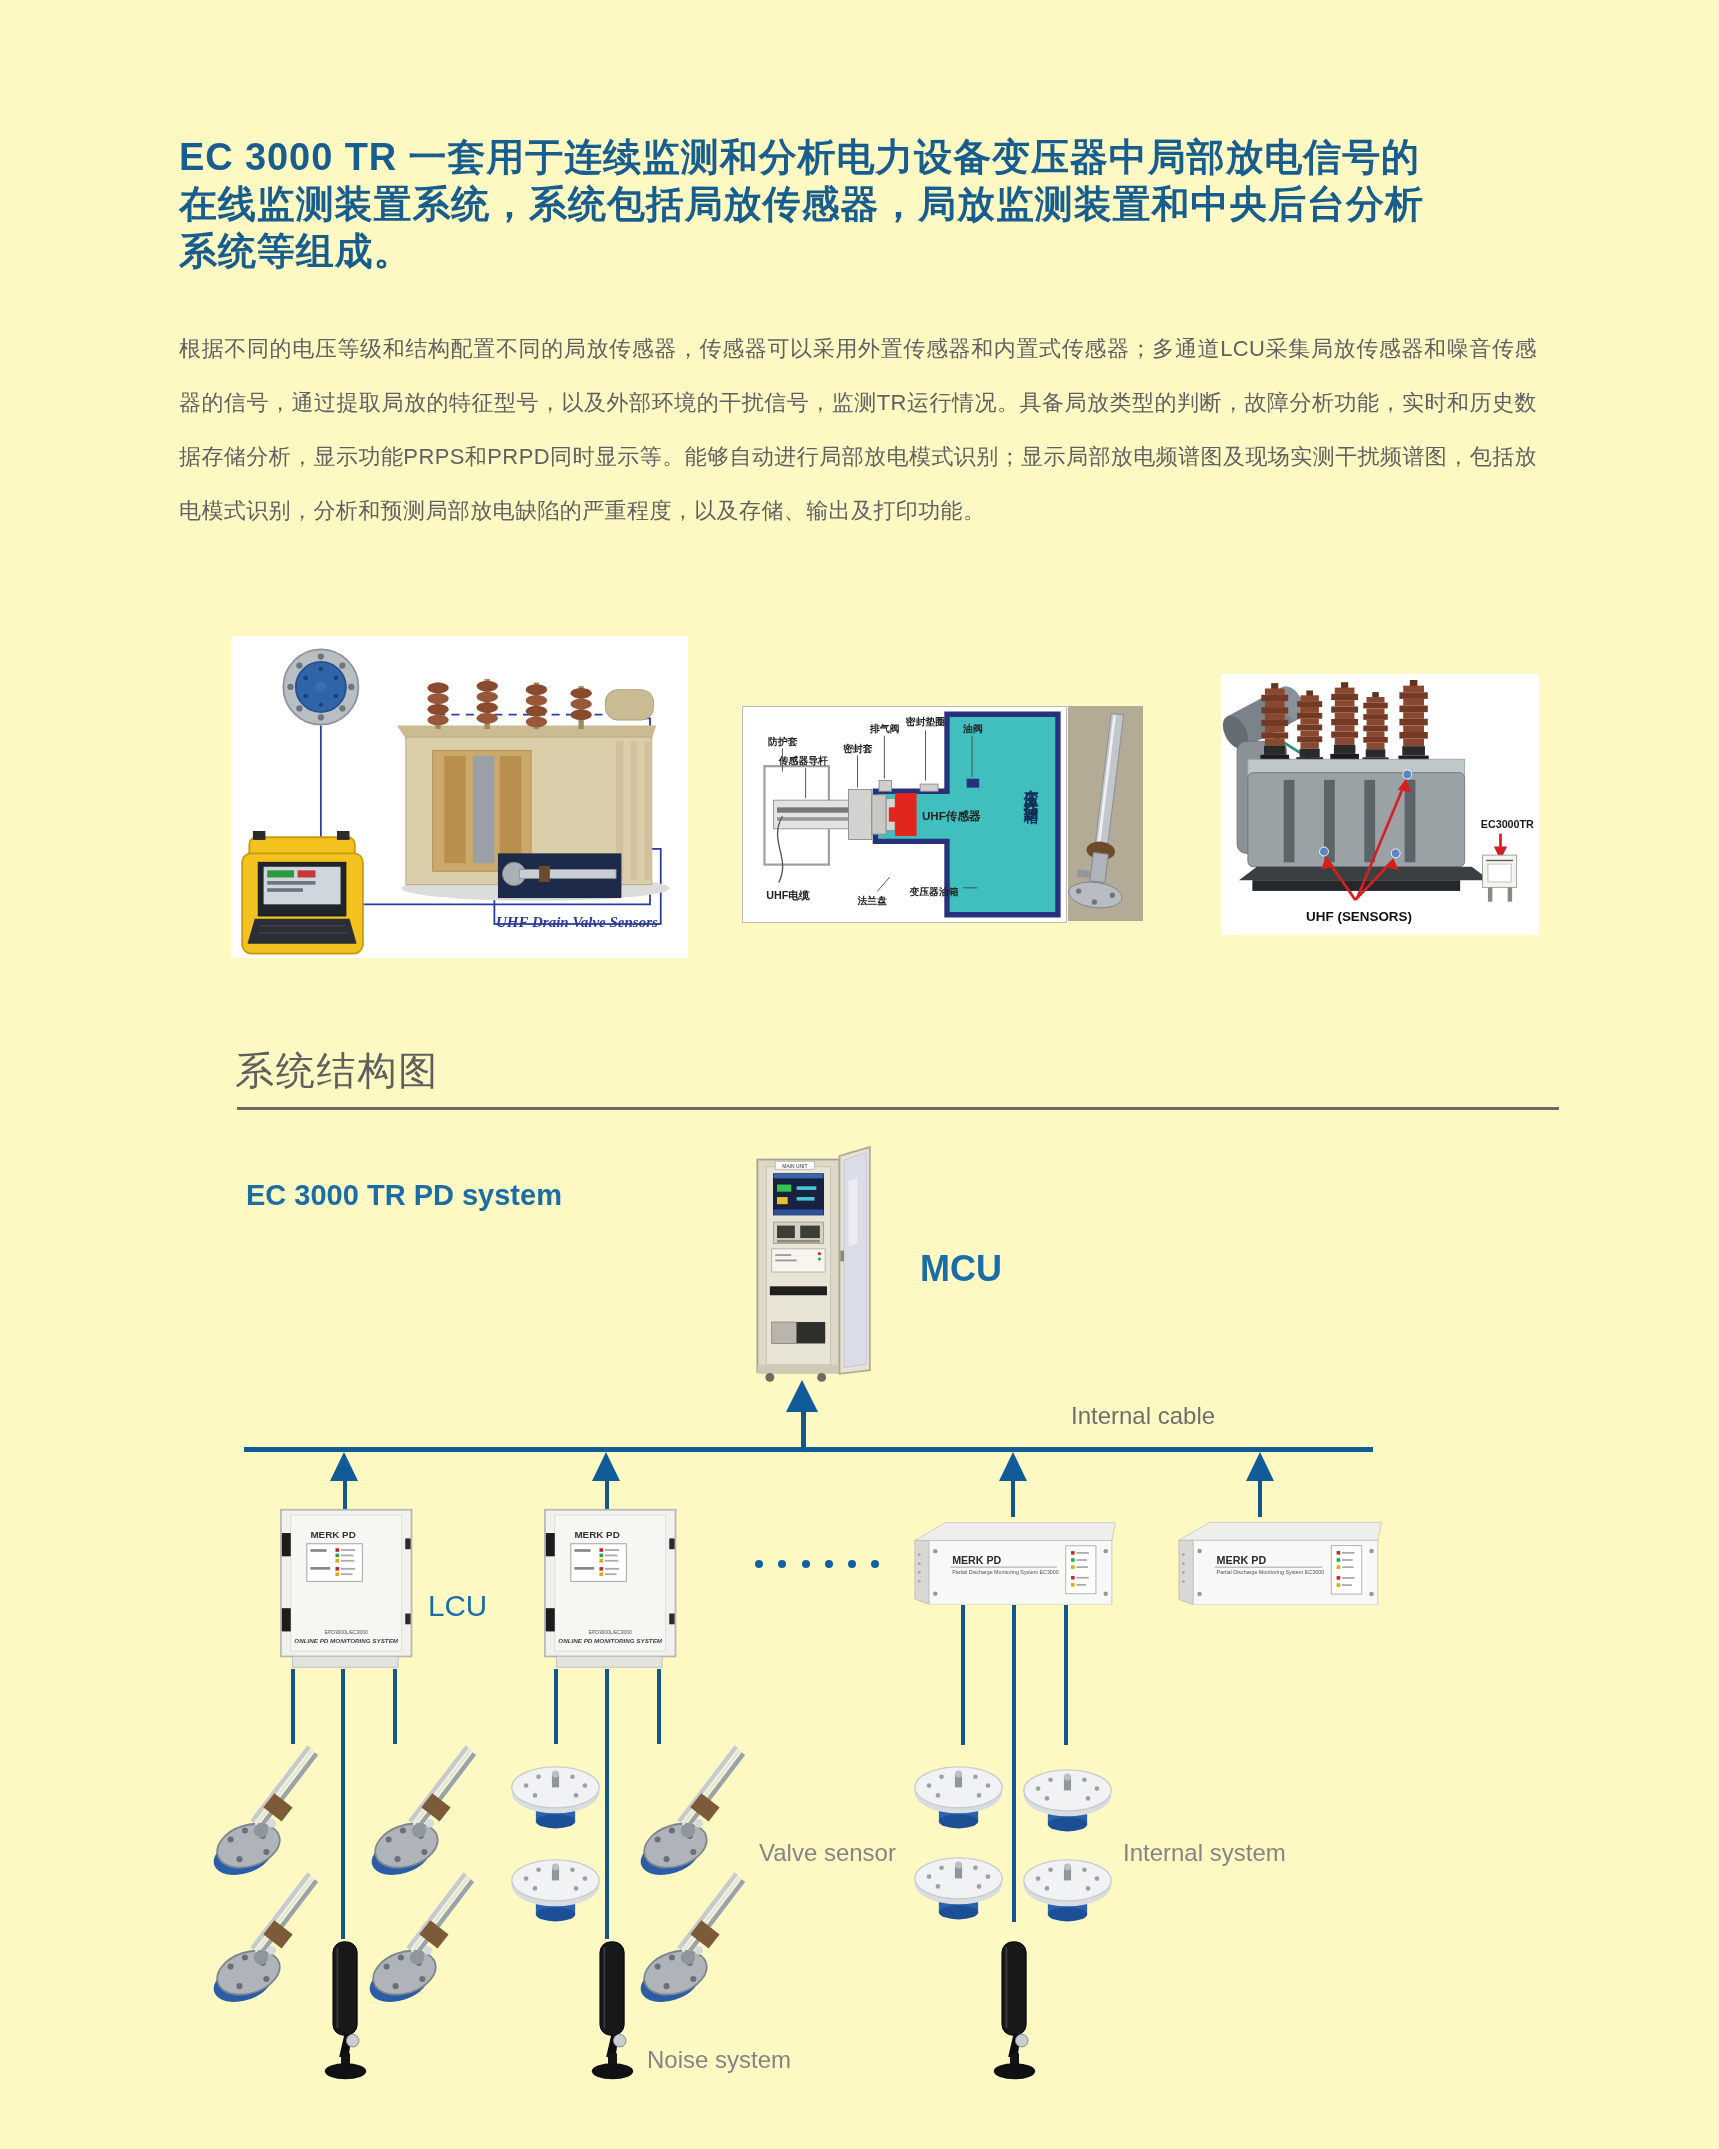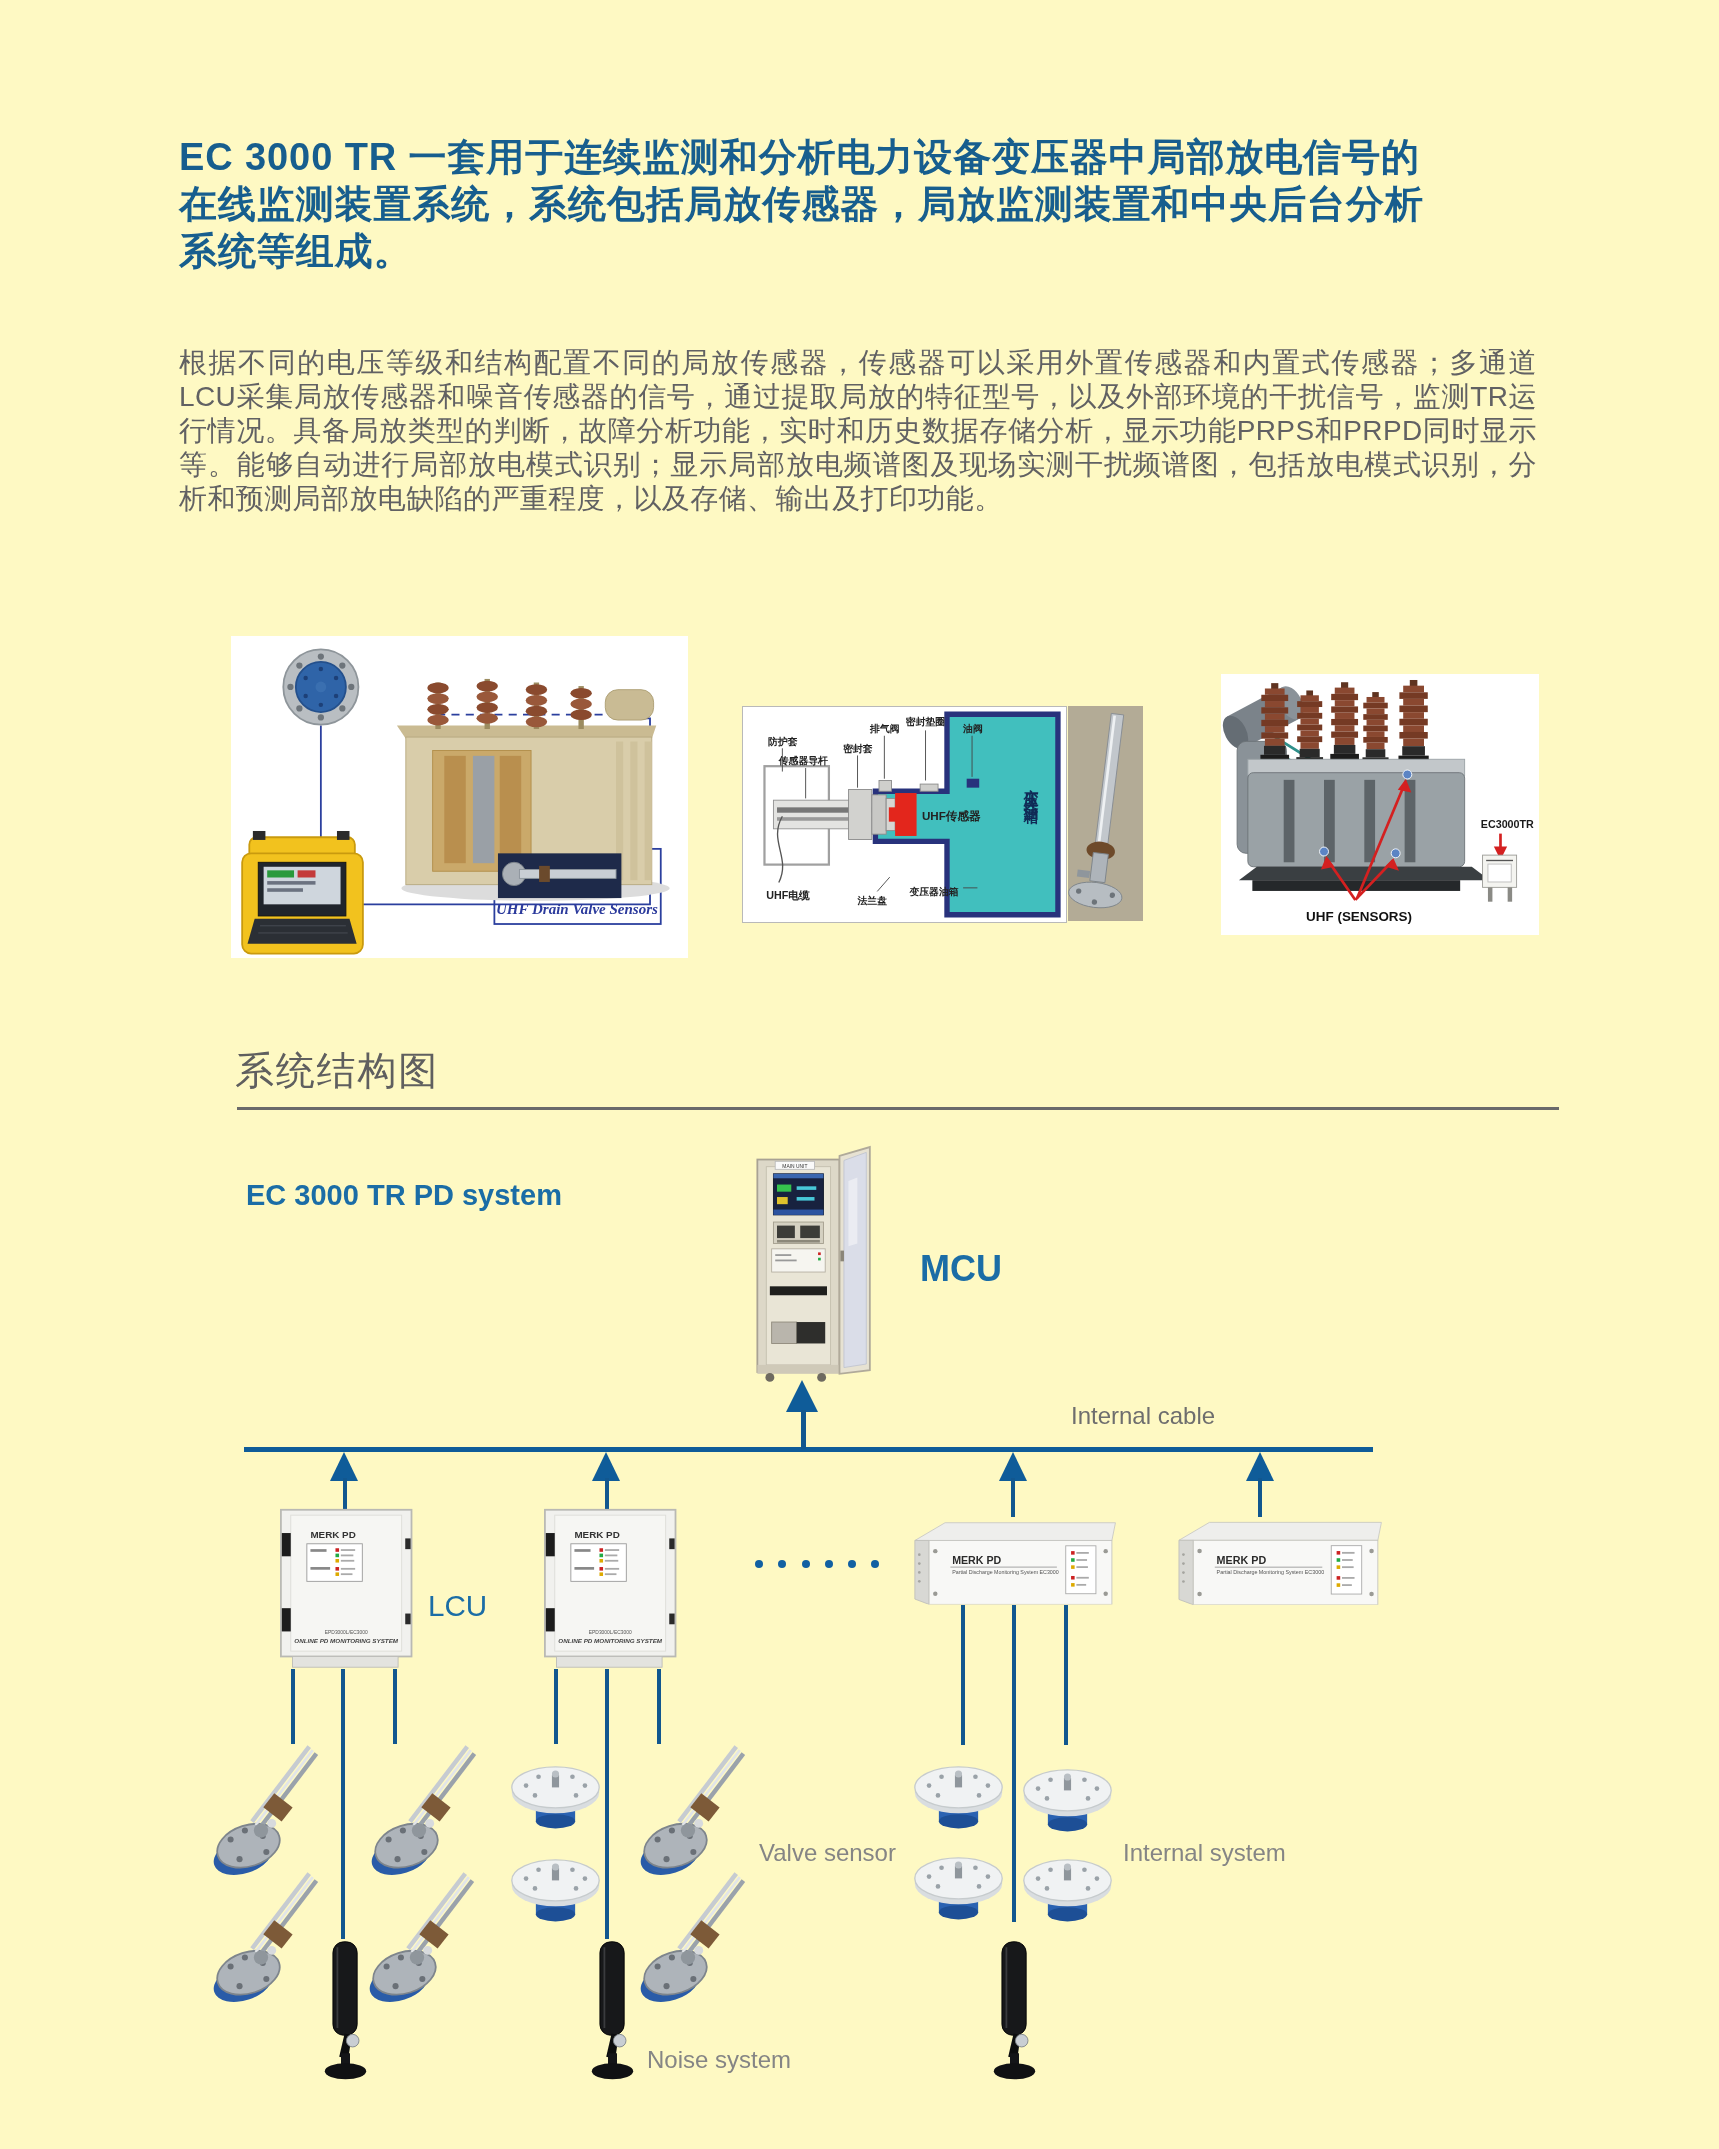--- a/index.html
+++ b/index.html
@@ -2,29 +2,29 @@
 <html style="font-size:14.3px"><head>
 <meta charset="utf-8">
 <style>
   html,body{margin:0;padding:0;background:#000;}
   #page{position:relative;width:1720px;height:2149px;background:#fef9c3;overflow:hidden;
         font-family:"Liberation Sans",sans-serif;}
   .abs{position:absolute;}
   
   #intro-title{left:179px;top:134px;width:1363px;color:#175e8e;font-size:38px;font-weight:bold;
                line-height:47px;white-space:pre-line;letter-spacing:0.9px;}
-  #intro-body{left:179px;top:322px;width:1358px;color:#616163;font-size:28px;line-height:34px;
-              text-align:justify;letter-spacing:0.4px;margin-top:24px;}
+  #intro-body{left:179px;top:322px;width:1358px;color:#616163;font-size:22px;line-height:54px;
+              text-align:justify;letter-spacing:0.4px;}
   
   .panel{background:#fff;}
   #panel-left{left:231px;top:636px;width:457px;height:322px;}
   #panel-mid{left:742px;top:706px;width:323px;height:215px;border:0.9px solid #b9b9b9;}
   #probe-photo{left:1068px;top:706px;width:75px;height:215px;background:#b3ab96;}
   #panel-right{left:1221px;top:674px;width:318px;height:261px;}
-  #left-caption{left:265px;top:265px;width:170px;color:#2b3a9c;font-family:"Liberation Serif",serif;
+  #left-caption{left:265px;top:278px;width:170px;color:#2b3a9c;font-family:"Liberation Serif",serif;
                 font-style:italic;font-weight:bold;font-size:15px;}
   #tank-vertical{left:1021px;top:776px;writing-mode:vertical-rl;color:#102a56;font-weight:bold;
                  font-size:15px;letter-spacing:5.4px;}
   
   #section-heading{left:235px;top:1044px;font-size:39px;color:#5f5f5f;letter-spacing:1.8px;}
   #section-rule{left:237px;top:1107px;width:1322px;height:2.7px;background:#6a6a6a;}
   
   .blu{color:#1b6da6;font-weight:600;}
   #system-label{left:246px;top:1179px;font-size:29px;}
   #mcu-label{left:920px;top:1248px;font-size:36px;font-weight:700;}

